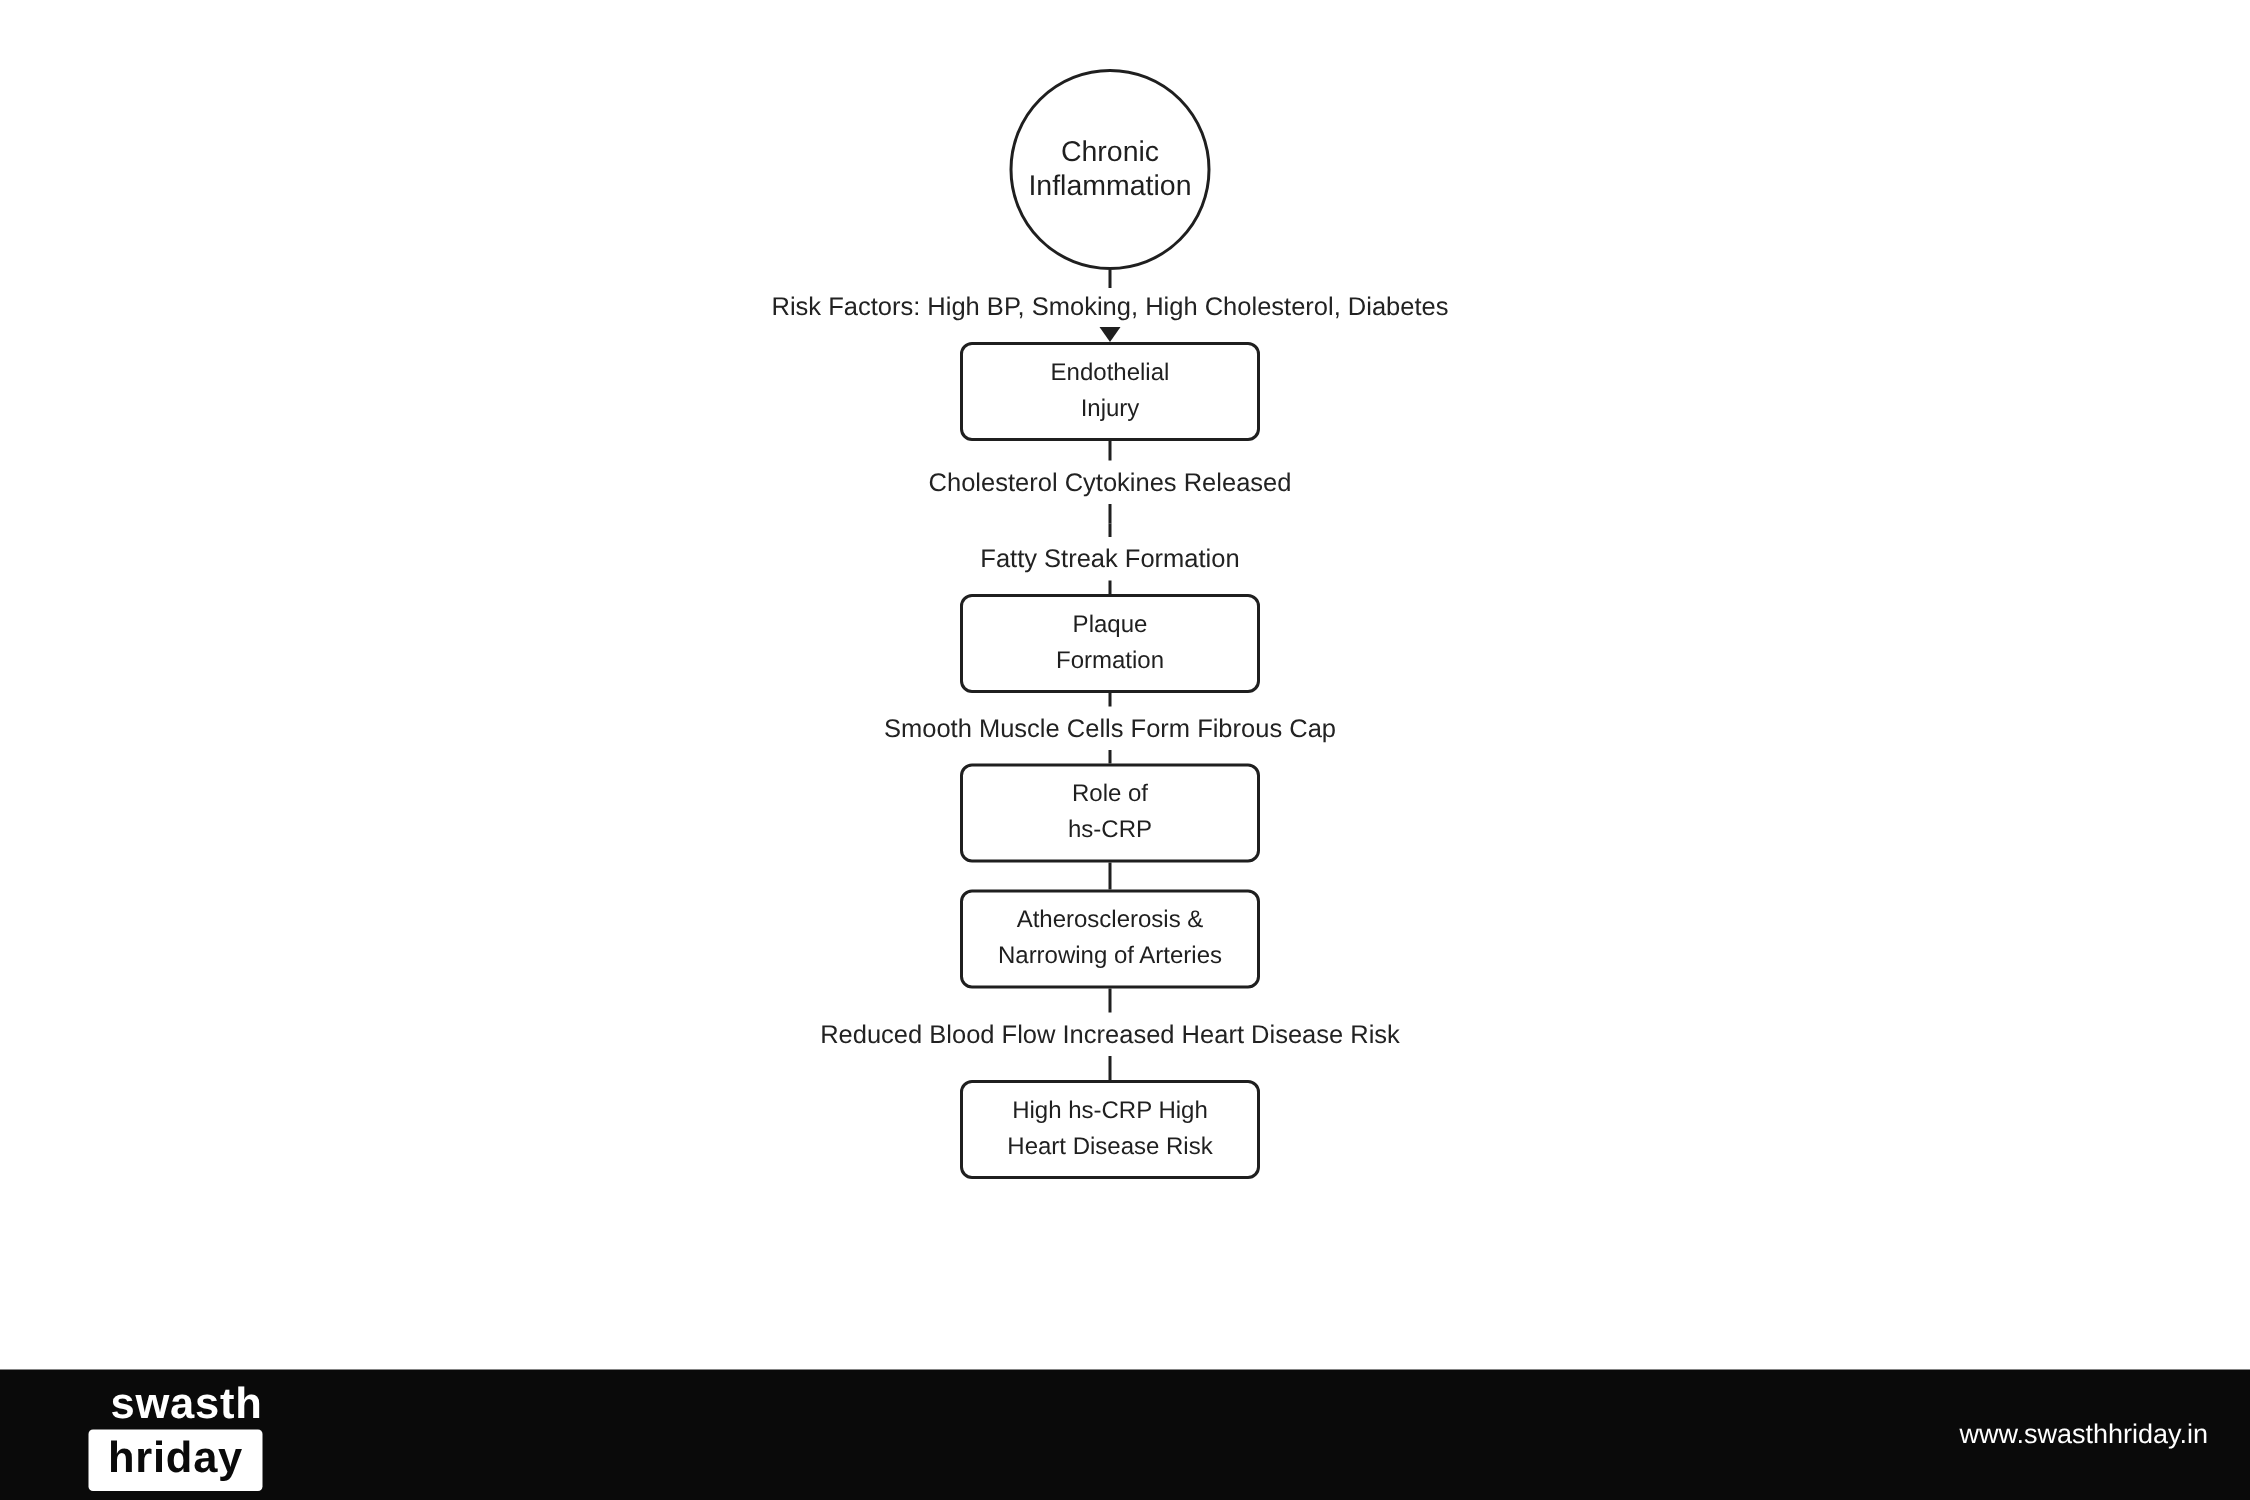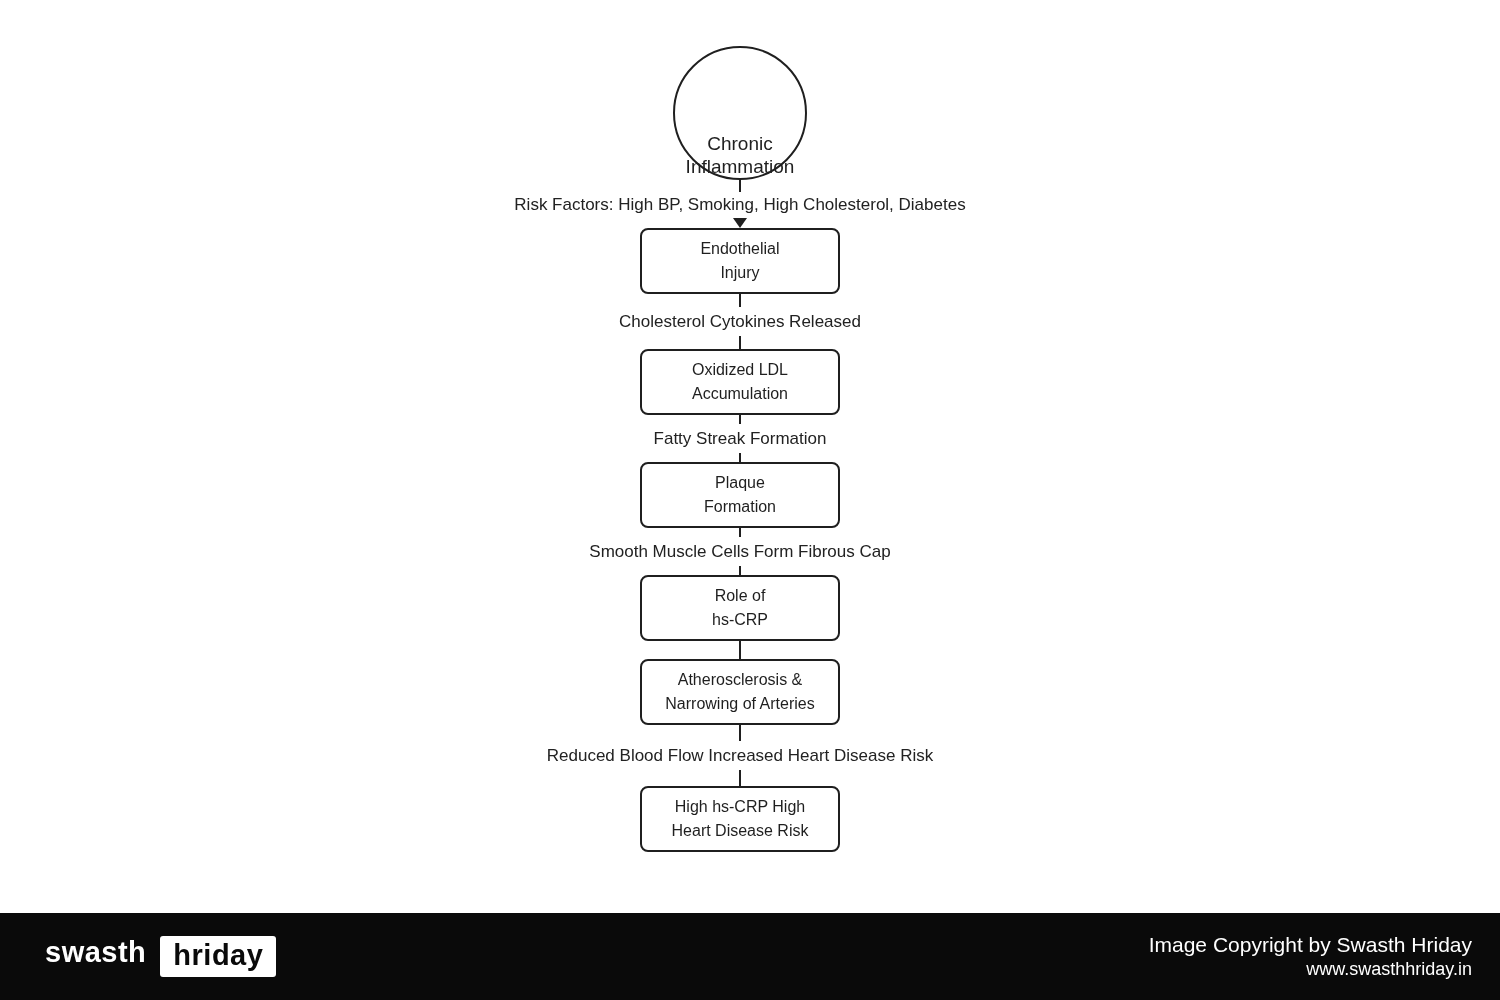--- a/index.html
+++ b/index.html
@@ -22,21 +22,21 @@
     align-items: center;
     padding-top: 46px;
   }
   .circle {
     width: 134px; height: 134px;
     border: 2px solid #1f1f1f;
     border-radius: 50%;
     display: flex;
     flex-direction: column;
     align-items: center;
-    justify-content: flex-end;
+    justify-content: center;
     text-align: center;
     font-size: 19px;
     line-height: 23px;
     background: #ffffff;
     flex-shrink: 0;
   }
   .vline {
     width: 2px;
     background: #1f1f1f;
     flex-shrink: 0;
@@ -84,22 +84,23 @@
     left: 0; bottom: 0;
     width: 1500px; height: 87px;
     background: #0a0a0a;
     color: #ffffff;
     display: flex;
     align-items: center;
     justify-content: space-between;
   }
   .brand {
     display: flex;
-    align-items: flex-start;
+    align-items: flex-end;
     margin-left: 45px;
+    flex-direction: column;
   }
   .brand-part1 {
     font-size: 29px;
     font-weight: 700;
     letter-spacing: 0.5px;
     color: #ffffff;
   }
   .brand-part2-box {
     margin-left: 14px;
     background: #ffffff;
@@ -146,24 +147,20 @@
       <div class="node">
         <span>Endothelial</span>
         <span>Injury</span>
       </div>
     </div>
 
     <div class="step">
       <div class="vline vl-13"></div>
       <div class="edge-label">Cholesterol Cytokines Released</div>
       <div class="vline vl-13"></div>
-      <div class="node">
-        <span>Oxidized LDL</span>
-        <span>Accumulation</span>
-      </div>
     </div>
 
     <div class="step">
       <div class="vline vl-9"></div>
       <div class="edge-label">Fatty Streak Formation</div>
       <div class="vline vl-9"></div>
       <div class="node">
         <span>Plaque</span>
         <span>Formation</span>
       </div>
@@ -201,18 +198,17 @@
   </div>
 
   <div class="footer">
     <div class="brand">
       <span class="brand-part1">swasth</span>
       <span class="brand-part2-box">
         <span class="brand-part2">hriday</span>
       </span>
     </div>
     <div class="footer-right">
-      <div class="copyright-line">Image Copyright by Swasth Hriday</div>
       <div class="website-line">www.swasthhriday.in</div>
     </div>
   </div>
 
 </div>
 
 </body></html>

